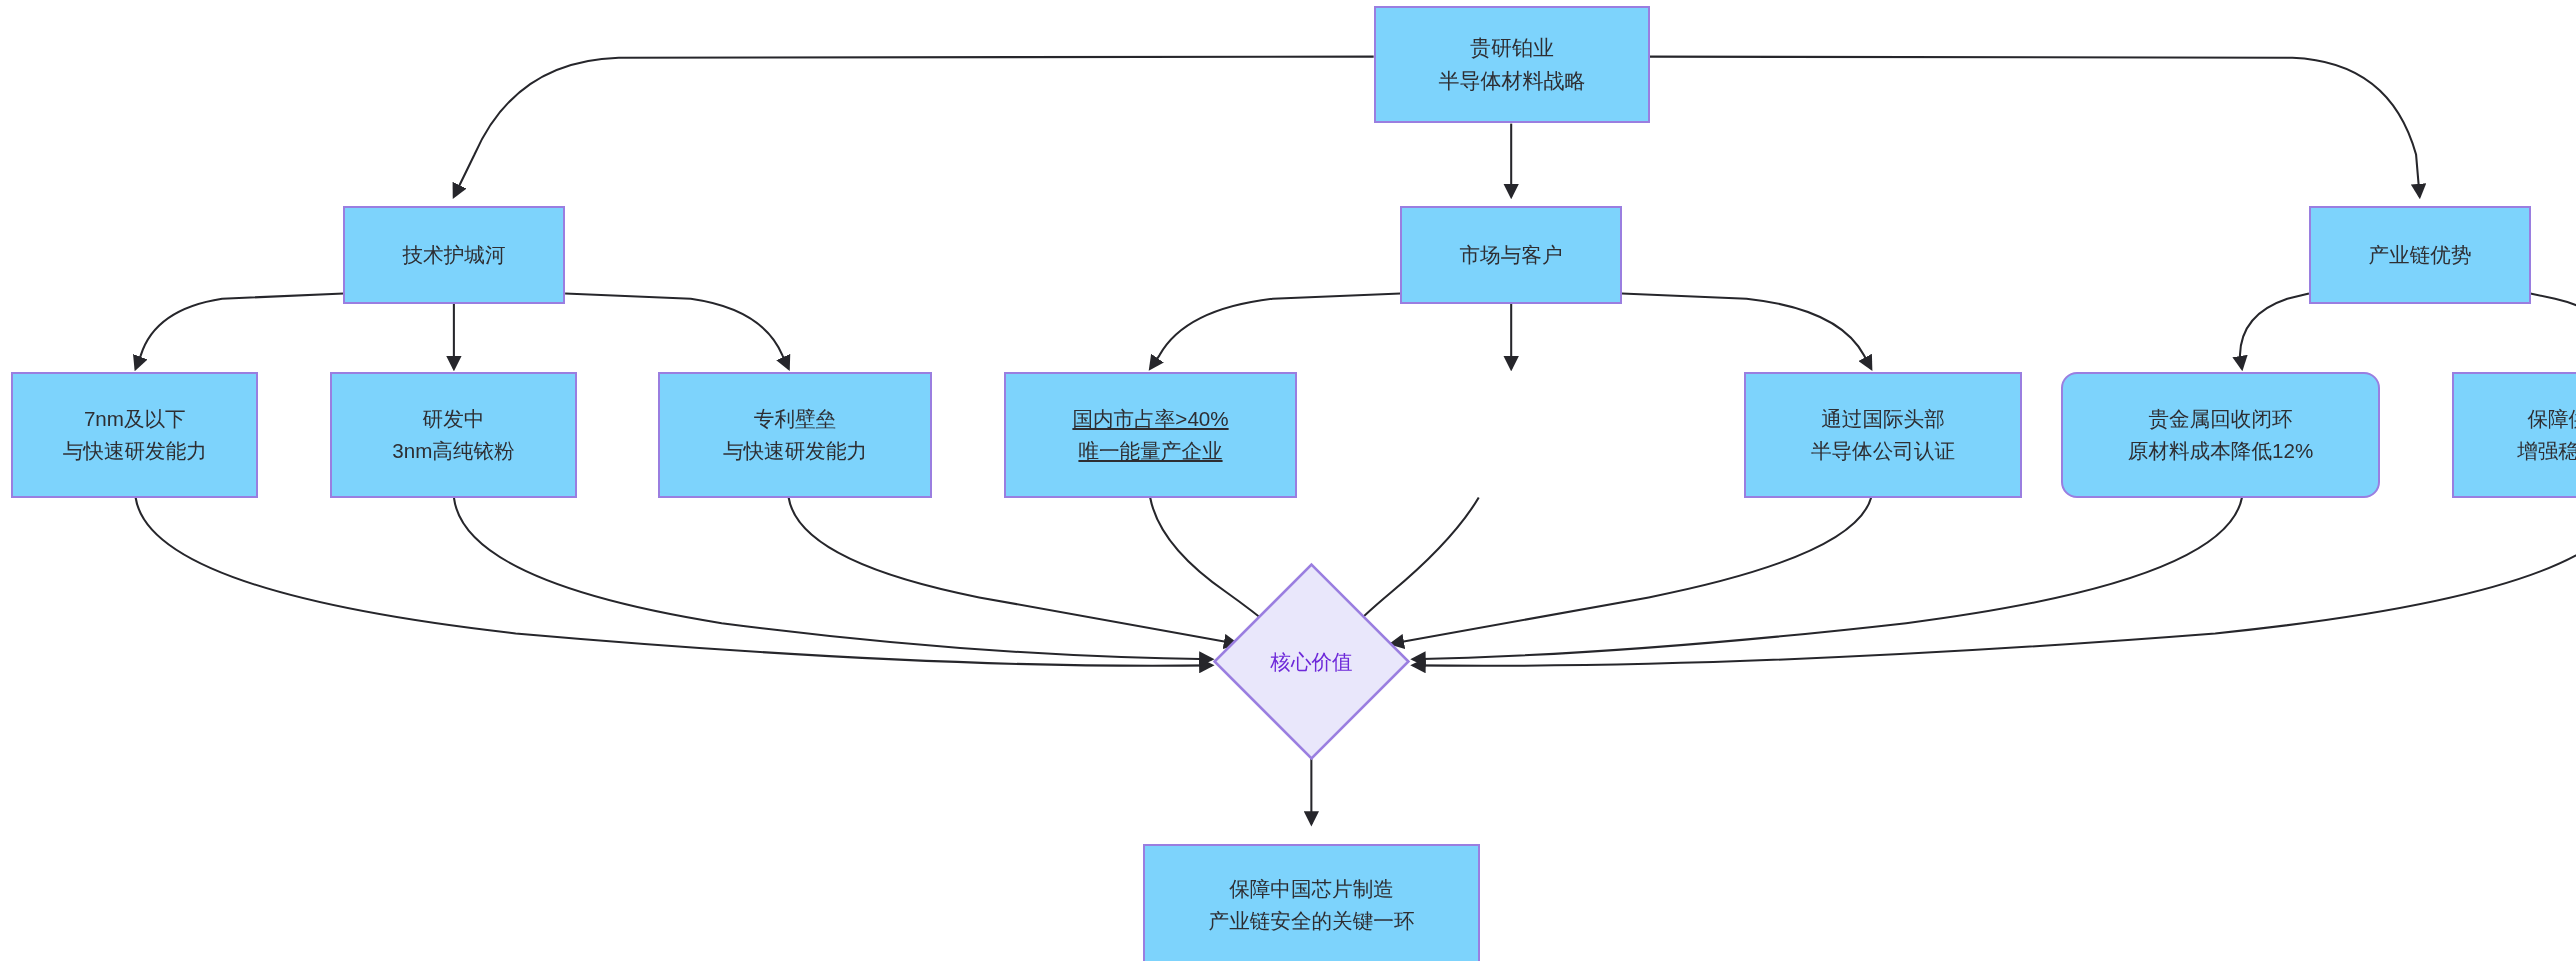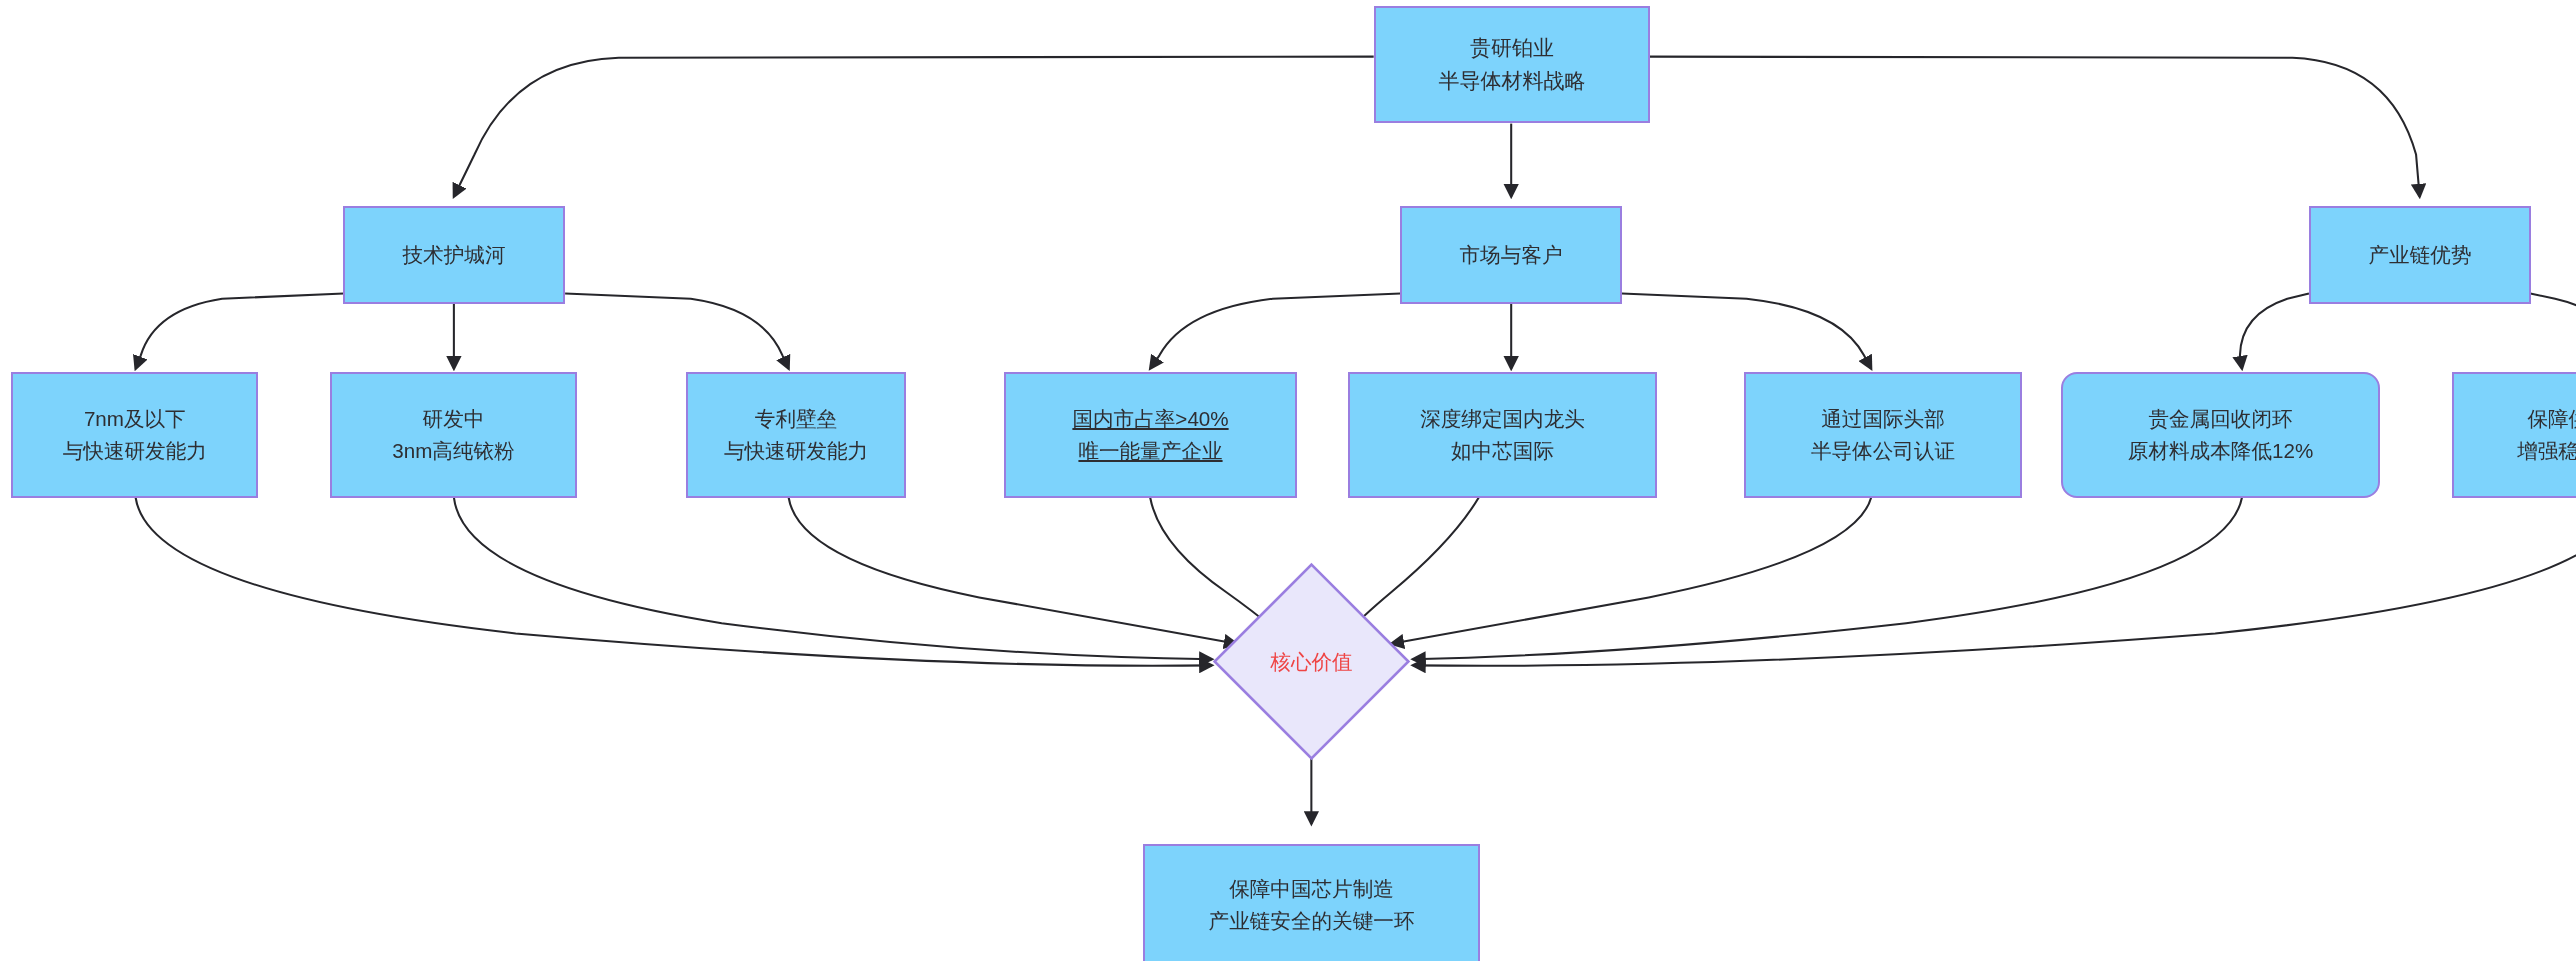--- a/index.html
+++ b/index.html
@@ -52,21 +52,21 @@
   .decision .diamond-shape {
     position: absolute;
     left: 0;
     top: 0;
     width: 100%;
     height: 100%;
   }
   .decision .diamond-label {
     position: relative;
     z-index: 2;
-    color: #ef4444;
+    color: #6d28d9;
     font-size: 20.6px;
     white-space: nowrap;
     text-align: center;
   }
 </style>
 </head>
 <body>
 
 <div id="stage">
 
@@ -122,31 +122,27 @@
   </div>
 
   <div class="node" style="left:11.3px; top:372px; width:247px; height:126px;">
     <span class="line">7nm及以下</span>
     <span class="line">与快速研发能力</span>
   </div>
   <div class="node" style="left:330px; top:372px; width:247px; height:126px;">
     <span class="line">研发中</span>
     <span class="line">3nm高纯铱粉</span>
   </div>
-  <div class="node" style="left:686px; top:372px; width:220px; height:126px;">
+  <div class="node" style="left:658px; top:372px; width:274px; height:126px;">
     <span class="line">专利壁垒</span>
     <span class="line">与快速研发能力</span>
   </div>
   <div class="node" style="left:1004px; top:372px; width:293px; height:126px;text-decoration:underline;">
     <span class="line">国内市占率&gt;40%</span>
     <span class="line">唯一能量产企业</span>
-  </div>
-  <div class="node" style="left:1348px; top:372px; width:309px; height:126px;">
-    <span class="line">深度绑定国内龙头</span>
-    <span class="line">如中芯国际</span>
   </div>
   <div class="node" style="left:1716px; top:372px; width:278px; height:126px;margin-left:28px;">
     <span class="line">通过国际头部</span>
     <span class="line">半导体公司认证</span>
   </div>
   <div class="node" style="left:2061px; top:372px; width:319px; height:126px;border-radius:16px;">
     <span class="line">贵金属回收闭环</span>
     <span class="line">原材料成本降低12%</span>
   </div>
   <div class="node" style="left:2452px; top:372px; width:295px; height:126px;">

